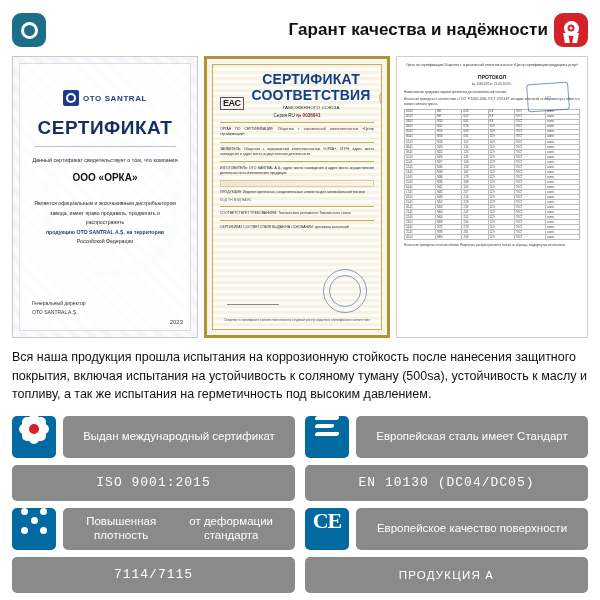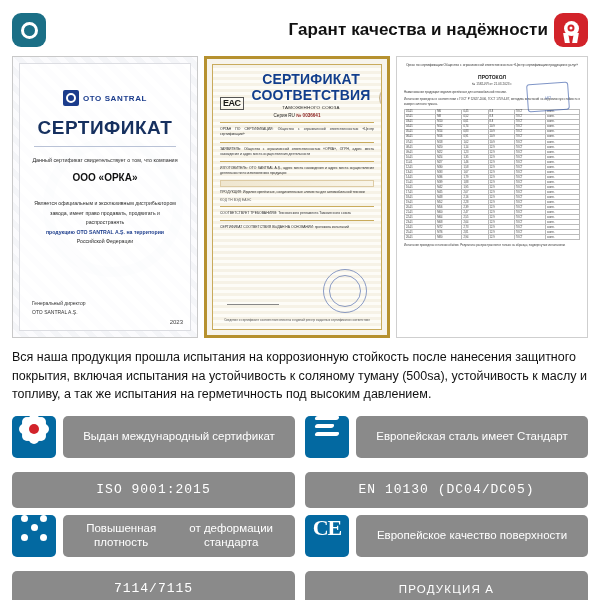--- a/index.html
+++ b/index.html
@@ -410,21 +410,21 @@
   
   .features {
     margin-top: 12px;
     display: grid;
     grid-template-columns: 1fr 1fr;
     gap: 7px 10px;
   }
   .feat {
     display: flex;
     flex-direction: column;
-    gap: 14px;
+    gap: 7px;
   }
   .feat-top {
     display: flex;
     align-items: stretch;
     gap: 7px;
   }
   .feat-icon {
     width: 44px;
     height: 42px;
     background: #0369a1;

